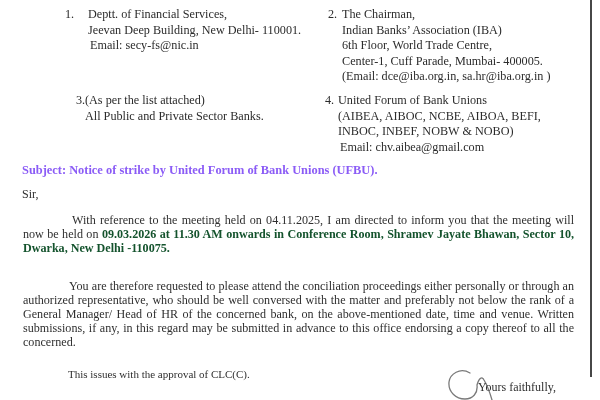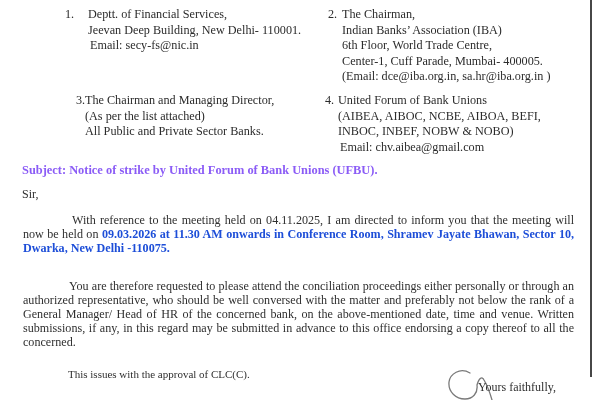--- a/index.html
+++ b/index.html
@@ -17,21 +17,21 @@
   .r2{left:328px;top:7px;} .r2 .num{width:14px;}
   .r3{left:76px;top:93px;} .r3 .num{width:9px;}
   .r4{left:325px;top:93px;}.r4 .num{width:13px;}
   .email-line{padding-left:2px;}
   .email{text-underline-offset:2px;}
   .subject{position:absolute;left:22px;top:163px;font-weight:bold;font-size:12.4px;color:#8b5cf6;white-space:nowrap;}
   .salutation{position:absolute;left:22px;top:187px;font-size:12px;}
   .para{position:absolute;left:23px;width:551px;margin:0;text-align:justify;font-size:12.1px;line-height:13.9px;color:#2f2f2f;}
   .p1{top:214px;text-indent:49px;}
   .p2{top:280px;text-indent:46px;}
-  .b{font-weight:bold;color:#1d4ed8;}
+  .b{font-weight:bold;color:#14532d;}
   .approval{position:absolute;left:68px;top:368px;font-size:11px;}
   .closing{position:absolute;left:478px;top:380px;font-size:12px;white-space:nowrap;}
   .sig{position:absolute;left:447px;top:369px;}
 </style>
 </head>
 <body>
 
 <div class="page">
 
   <div class="scan-edge"></div>
@@ -52,21 +52,20 @@
       <span class="line">Indian Banks’ Association (IBA)</span>
       <span class="line">6th Floor, World Trade Centre,</span>
       <span class="line">Center-1, Cuff Parade, Mumbai- 400005.</span>
       <span class="line"><span>(Email: </span><span class="email">dce@iba.org.in</span><span>, </span><span class="email">sa.hr@iba.org.in</span><span> )</span></span>
     </span>
   </div>
 
   <div class="recipient r3">
     <span class="num">3.</span>
     <span class="lines">
-      <span class="line">The Chairman and Managing Director,</span>
       <span class="line">(As per the list attached)</span>
       <span class="line">All Public and Private Sector Banks.</span>
     </span>
   </div>
 
   <div class="recipient r4">
     <span class="num">4.</span>
     <span class="lines">
       <span class="line">United Forum of Bank Unions</span>
       <span class="line">(AIBEA, AIBOC, NCBE, AIBOA, BEFI,</span>

